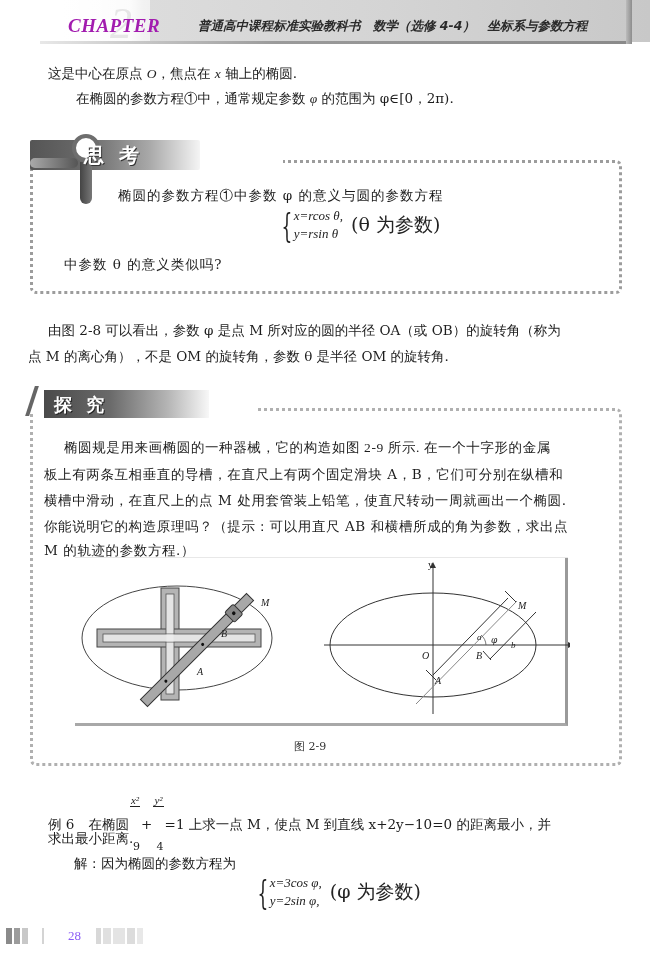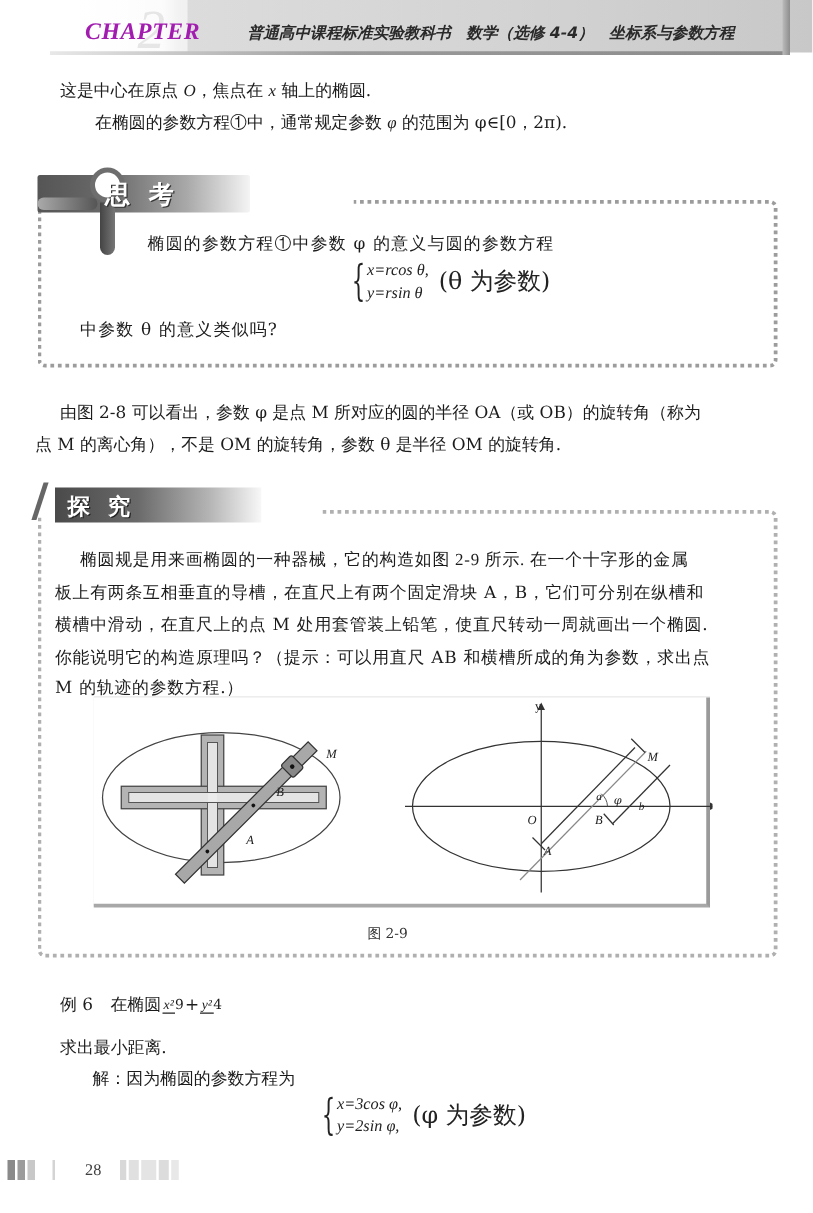--- a/index.html
+++ b/index.html
@@ -128,27 +128,27 @@
 
     
     .brace-eq { display: flex; align-items: center; }
     .brace {
       font-size: 34px; line-height: 34px; font-family: "DejaVu Serif", serif;
       color: #222; transform: scaleX(0.5); margin-right: -4px;
     }
     .eq-lines { display: flex; flex-direction: column; font-size: 13px; line-height: 18px; }
     .eq-note { margin-left: 8px; font-size: 19px; }
 
-    .frac { display: inline-flex; flex-direction: row; align-items: flex-start; vertical-align: middle; font-size: 11px; line-height: 12px; margin: 0 1px; }
+    .frac { display: inline-flex; flex-direction: column; align-items: flex-end; vertical-align: middle; font-size: 11px; line-height: 12px; margin: 0 1px; gap: 34px; }
     .frac .num { border-bottom: 1px solid #222; padding: 0 1px; }
 
     
     .foot-bars { left: 6px; top: 928px; display: flex; gap: 2px; align-items: center; }
     .fb { width: 6px; height: 16px; }
-    .page-num { left: 68px; top: 928px; font-size: 13px; color: #404040; font-family: "Liberation Serif", serif; }
+    .page-num { left: 68px; top: 928px; font-size: 13px; color: #8b5cf6; font-family: "Liberation Serif", serif; }
   </style>
 </head>
 <body>
 
 <div class="abs header"></div>
 <div class="abs header-left-fade"></div>
 <div class="abs chapter-num">2</div>
 <div class="abs chapter-label">CHAPTER</div>
 <div class="abs book-title">普通高中课程标准实验教科书　数学（选修 4-4）　坐标系与参数方程</div>
 <div class="abs header-bar"></div>
@@ -257,20 +257,21 @@
   <span>在椭圆</span>
   <span class="frac">
     <span class="num it">x²</span>
     <span class="den">9</span>
   </span>
   <span>+</span>
   <span class="frac">
     <span class="num it">y²</span>
     <span class="den">4</span>
   </span>
+  <span>=1 上求一点 M，使点 M 到直线 x+2y−10=0 的距离最小，并</span>
 </div>
 <div class="abs p" style="left:48px; top:828px;">求出最小距离.</div>
 <div class="abs p" style="left:74px; top:853px;">解：因为椭圆的参数方程为</div>
 <div class="abs brace-eq" style="left:252px; top:874px;">
   <span class="brace">{</span>
   <div class="eq-lines">
     <span class="it">x=3cos φ,</span>
     <span class="it">y=2sin φ,</span>
   </div>
   <span class="eq-note">(φ 为参数)</span>

